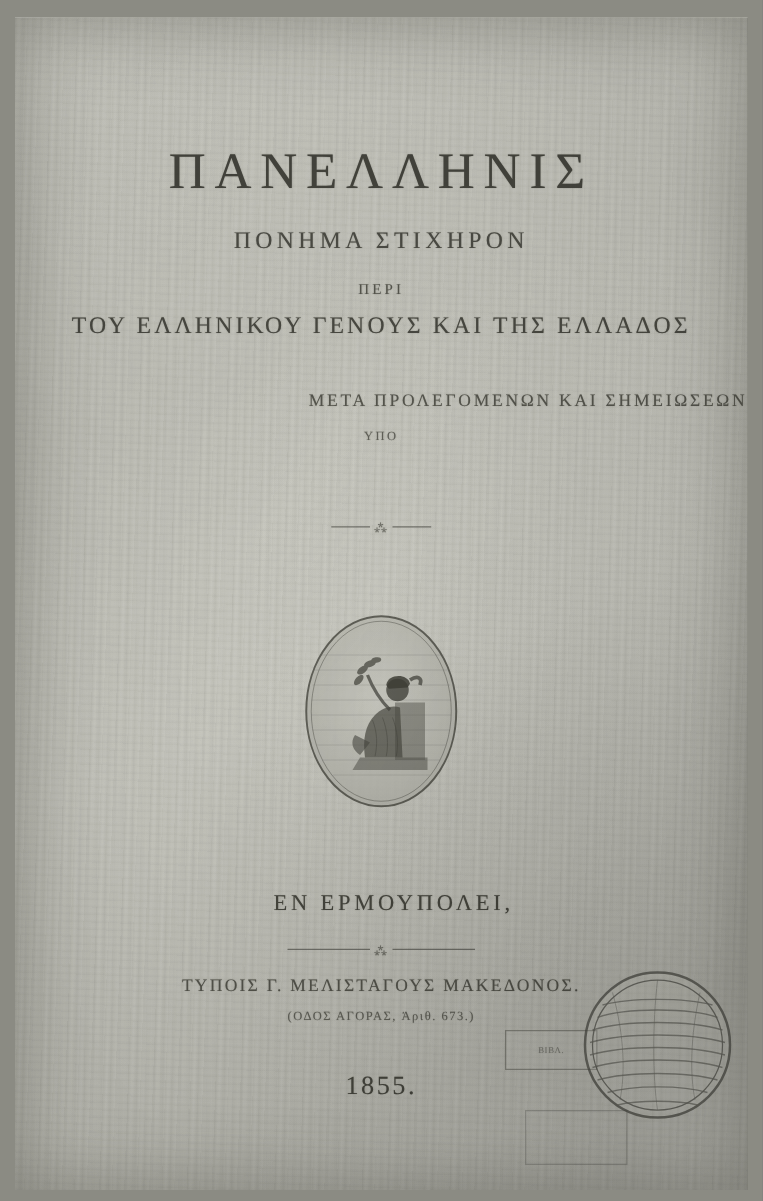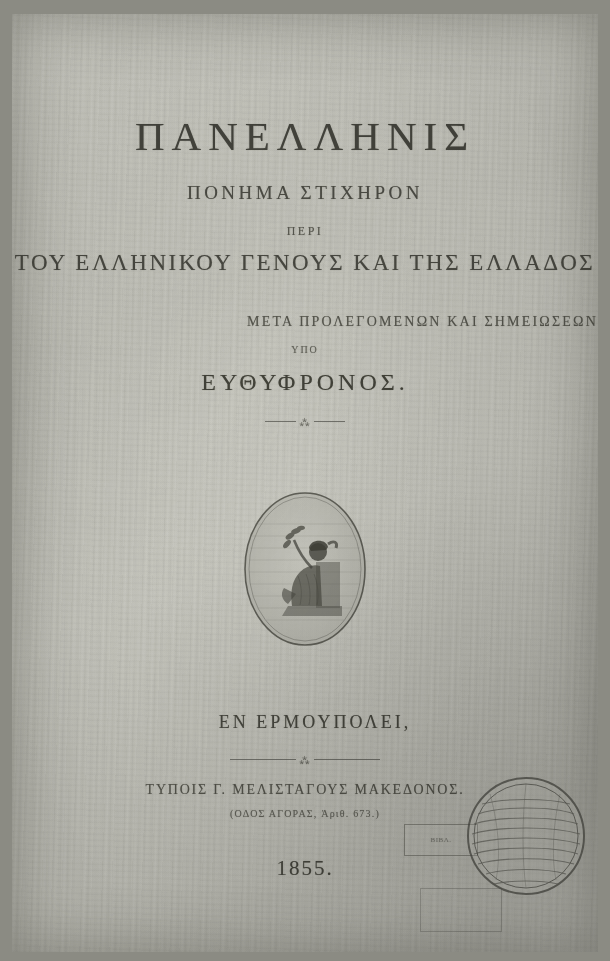--- a/index.html
+++ b/index.html
@@ -91,21 +91,21 @@
     position: absolute;
     top: 210px; left: 0; right: 0;
     font-size: 12px;
     letter-spacing: 2.5px;
     color: #44443c;
     opacity: .85;
   }
   .t-line1 {
     position: absolute;
     top: 236px; left: 0; right: 0;
-    font-size: 23px;
+    font-size: 19px;
     letter-spacing: 2.5px;
     color: #3c3c35;
     opacity: .9;
   }
   .t-line2 {
     position: absolute;
     top: 262px; left: 0; right: 0;
     font-size: 17px;
     letter-spacing: 2.5px;
     color: #3c3c35;
@@ -256,21 +256,20 @@
       <div class="t-sub1">ΠΟΝΗΜΑ ΣΤΙΧΗΡΟΝ</div>
 
       <div class="t-peri">ΠΕΡΙ</div>
 
       <div class="t-line1">ΤΟΥ ΕΛΛΗΝΙΚΟΥ ΓΕΝΟΥΣ ΚΑΙ ΤΗΣ ΕΛΛΑΔΟΣ</div>
 
       <div class="t-line3">ΜΕΤΑ ΠΡΟΛΕΓΟΜΕΝΩΝ ΚΑΙ ΣΗΜΕΙΩΣΕΩΝ</div>
 
       <div class="t-ypo">ΥΠΟ</div>
 
-      <div class="t-author">ΕΥΘΥΦΡΟΝΟΣ.</div>
 
       <div class="rule-orn" id="orn1">
         <span>⁂</span>
       </div>
 
       <div class="vignette">
         <svg width="150" height="170" viewBox="0 0 150 170">
           <defs>
             <radialGradient id="ovalbg" cx="50%" cy="45%" r="60%">
               <stop offset="0%" stop-color="#cdcdc4"></stop>

